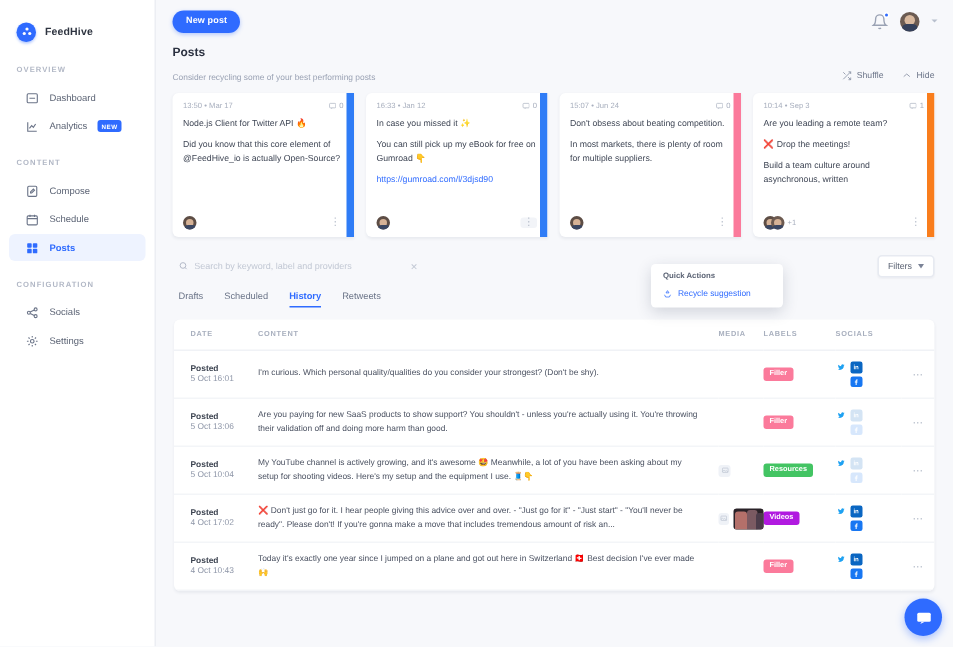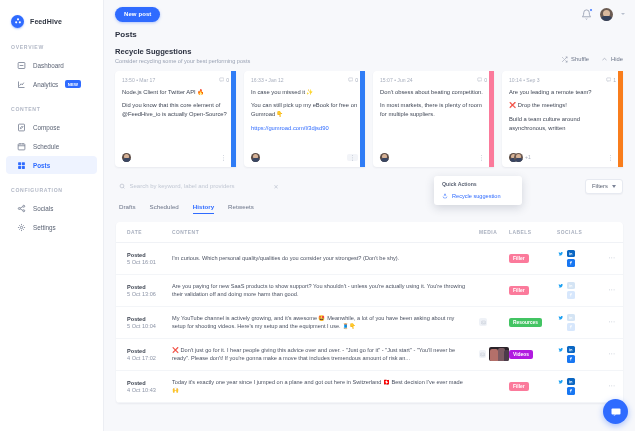--- a/index.html
+++ b/index.html
@@ -278,21 +278,20 @@
             <i class="f2"></i>
           </span>
         <span class="caret"></span>
       </div>
     </div>
 
     <div class="page-title">Posts</div>
 
     <div class="rec-head">
       <div>
-        <div class="rec-title">Recycle Suggestions</div>
         <div class="rec-sub">Consider recycling some of your best performing posts</div>
       </div>
       <div class="rec-actions">
         <span class="rec-act">
           <span>
             <svg viewBox="0 0 24 24" fill="none" stroke="currentColor" stroke-width="2">
                 <path d="M16 3h5v5"></path>
                 <path d="M4 20L21 3"></path>
                 <path d="M21 16v5h-5"></path>
                 <path d="M15 15l6 6"></path>

